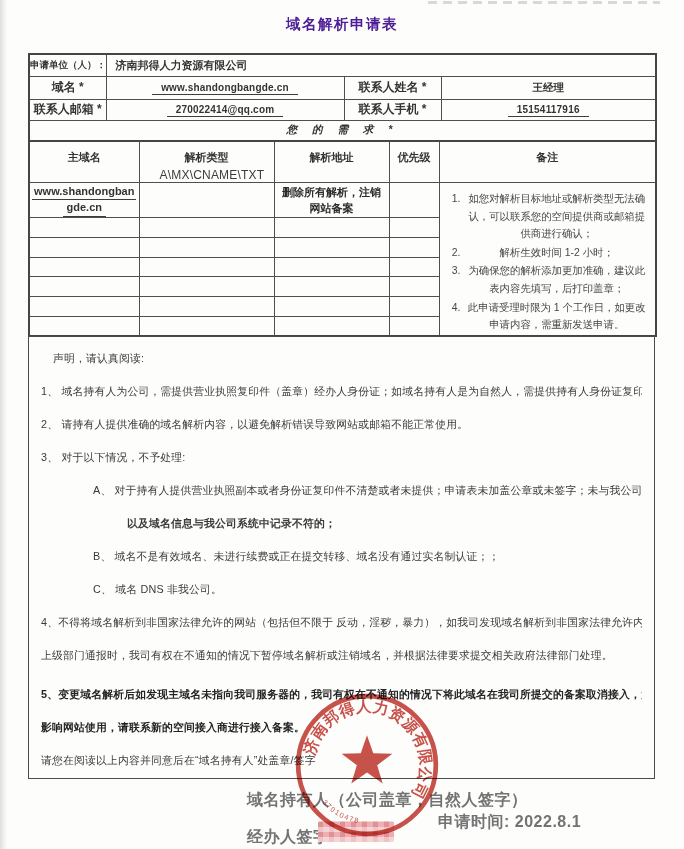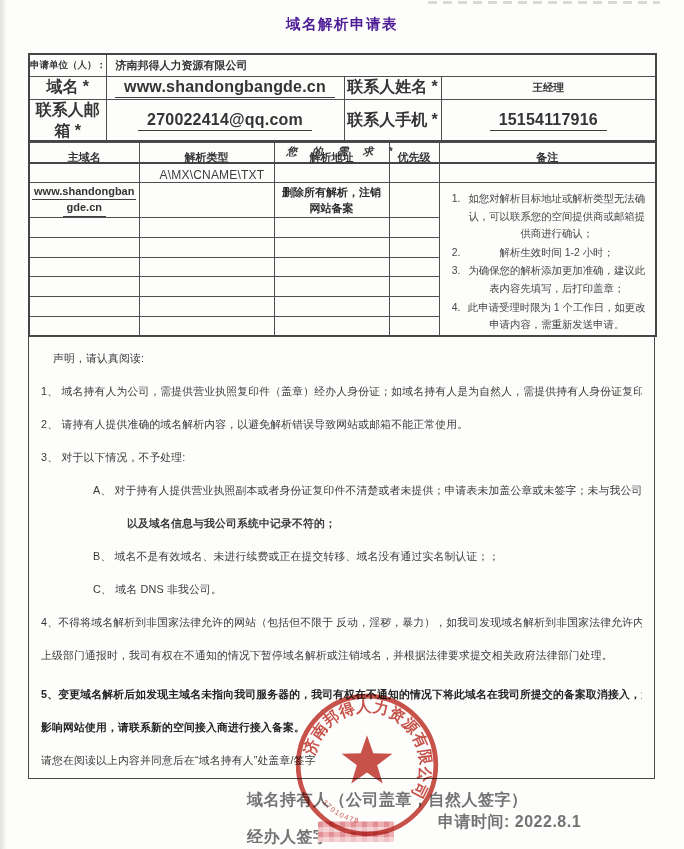--- a/index.html
+++ b/index.html
@@ -23,25 +23,25 @@
   .page-title{position:absolute;left:0;top:15px;width:100%;text-align:center;
     font-size:14.5px;font-weight:700;letter-spacing:1.5px;color:#4c1d95;}
 
   table{border-collapse:collapse;table-layout:fixed;position:absolute;left:28px;}
   td,th{border:1.5px solid var(--line);padding:0;overflow:hidden;}
   table.outer{border:2px solid #454545;}
 
   
   #info-table{top:53px;width:627px;}
   #info-table td{font-size:10.5px;font-weight:700;color:#343434;text-align:center;vertical-align:middle;}
-  #info-table .lab{font-size:16px;letter-spacing:0;}
+  #info-table .lab{font-size:12px;letter-spacing:0;}
   #info-table .lab-sm{font-size:9.5px;white-space:nowrap;}
   #info-table .left{text-align:left;padding-left:9px;font-size:11px;}
   .und{border-bottom:1.5px solid #3d3d3d;padding:0 9px 1px 9px;display:inline-block;}
-  .latin{font-size:16px;letter-spacing:.2px;text-align:right;}
+  .latin{font-size:10px;letter-spacing:.2px;text-align:right;}
   #needs-banner-cell{font-size:11px;font-weight:700;letter-spacing:6px;color:#2f2f2f;font-style:italic;}
 
   
   #needs-table{top:140px;width:627px;}
   #needs-table th{font-size:11px;font-weight:700;color:#333;vertical-align:top;padding-top:8px;}
   #needs-table .h2{font-weight:400;font-size:12px;text-align:left;padding:3px 0 0 5px;letter-spacing:.2px;color:#3c3c3c;margin-left:15px;}
   #needs-table td{font-size:11px;vertical-align:middle;text-align:center;}
   .dom-cell{font-weight:700;line-height:15px;}
   .addr-cell{font-weight:700;color:#2b2b2b;line-height:16px;padding:0 3px;}
   #remarks-cell{vertical-align:top;text-align:left;padding:7px 6px 0 8px;}

